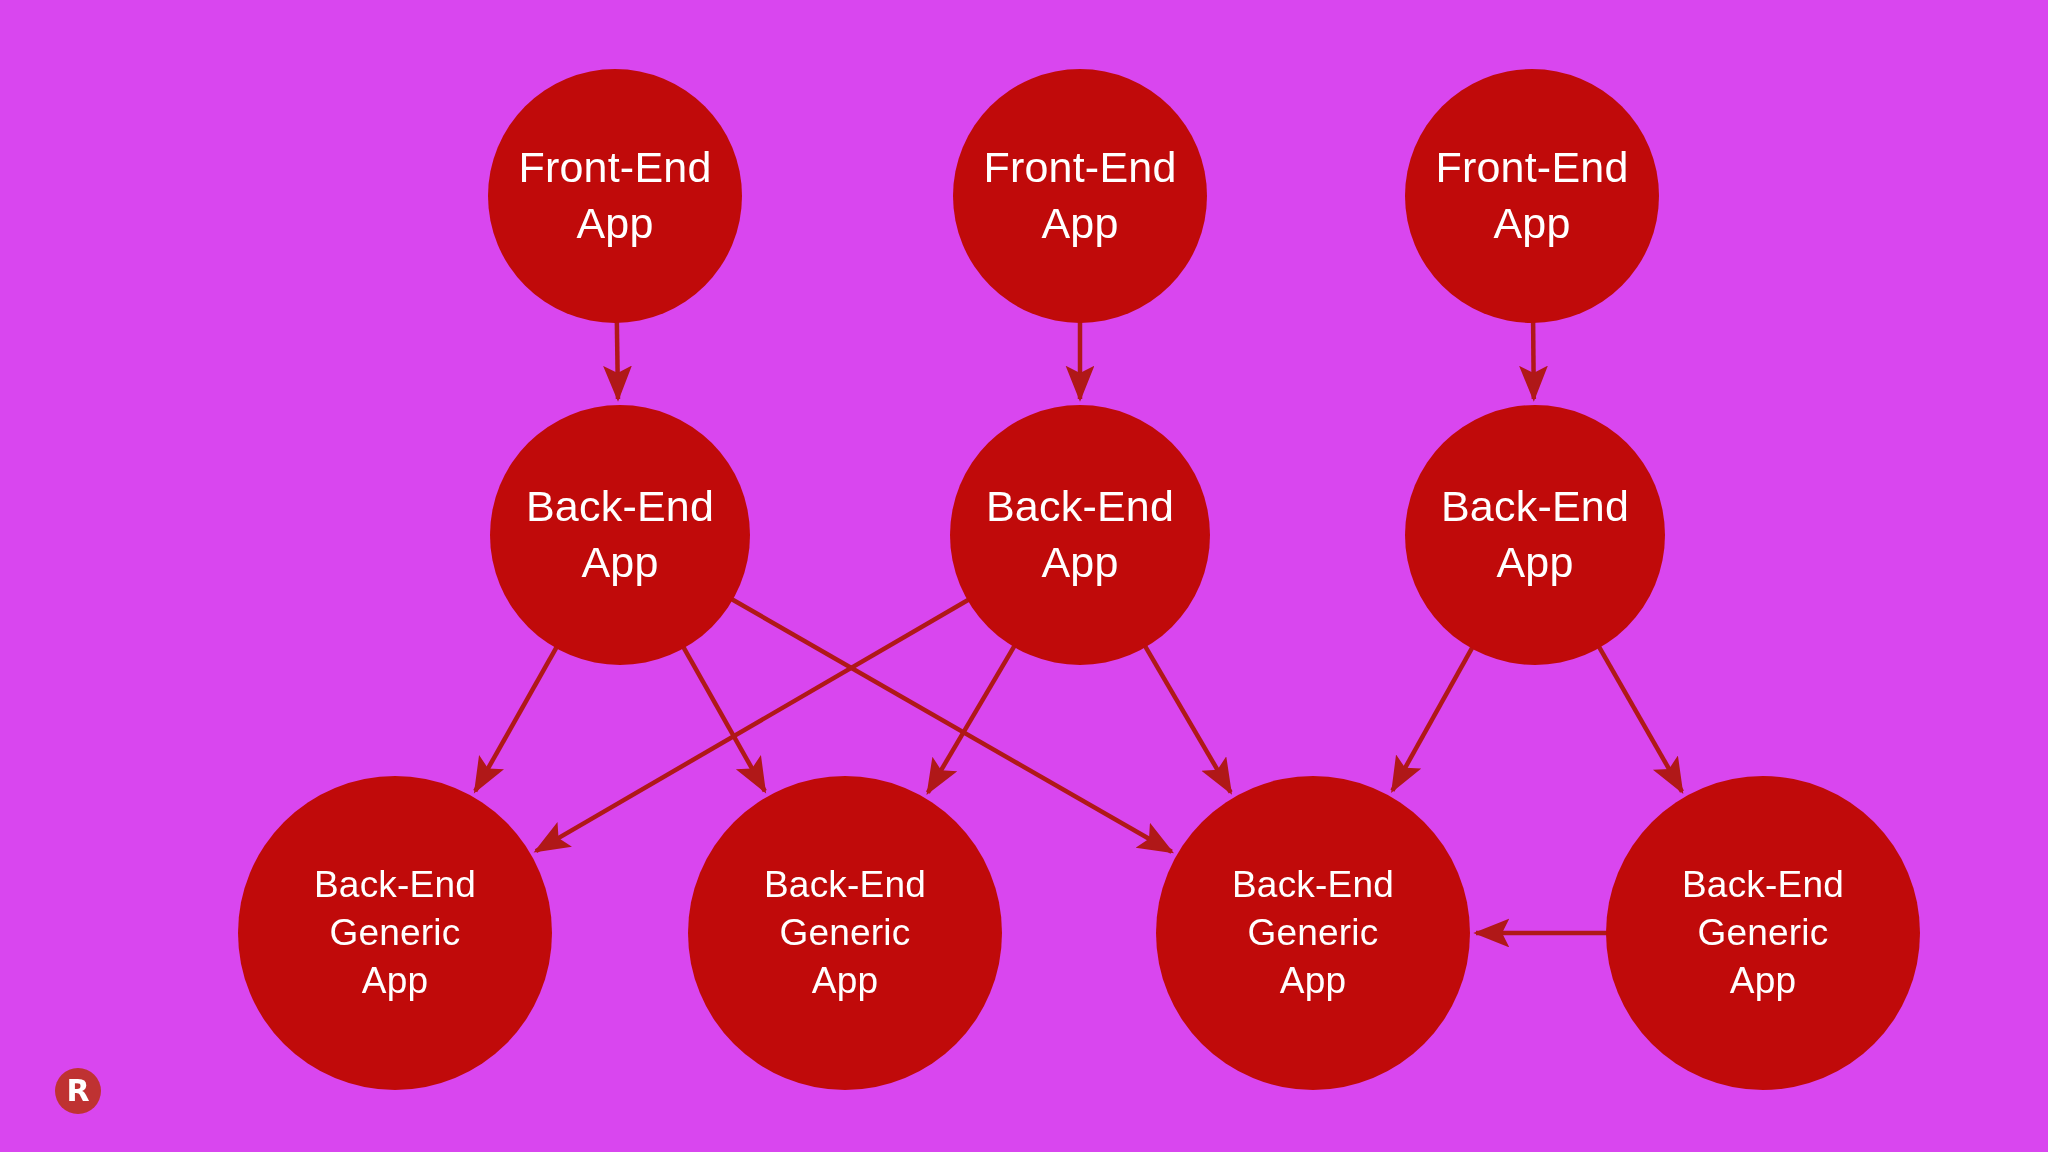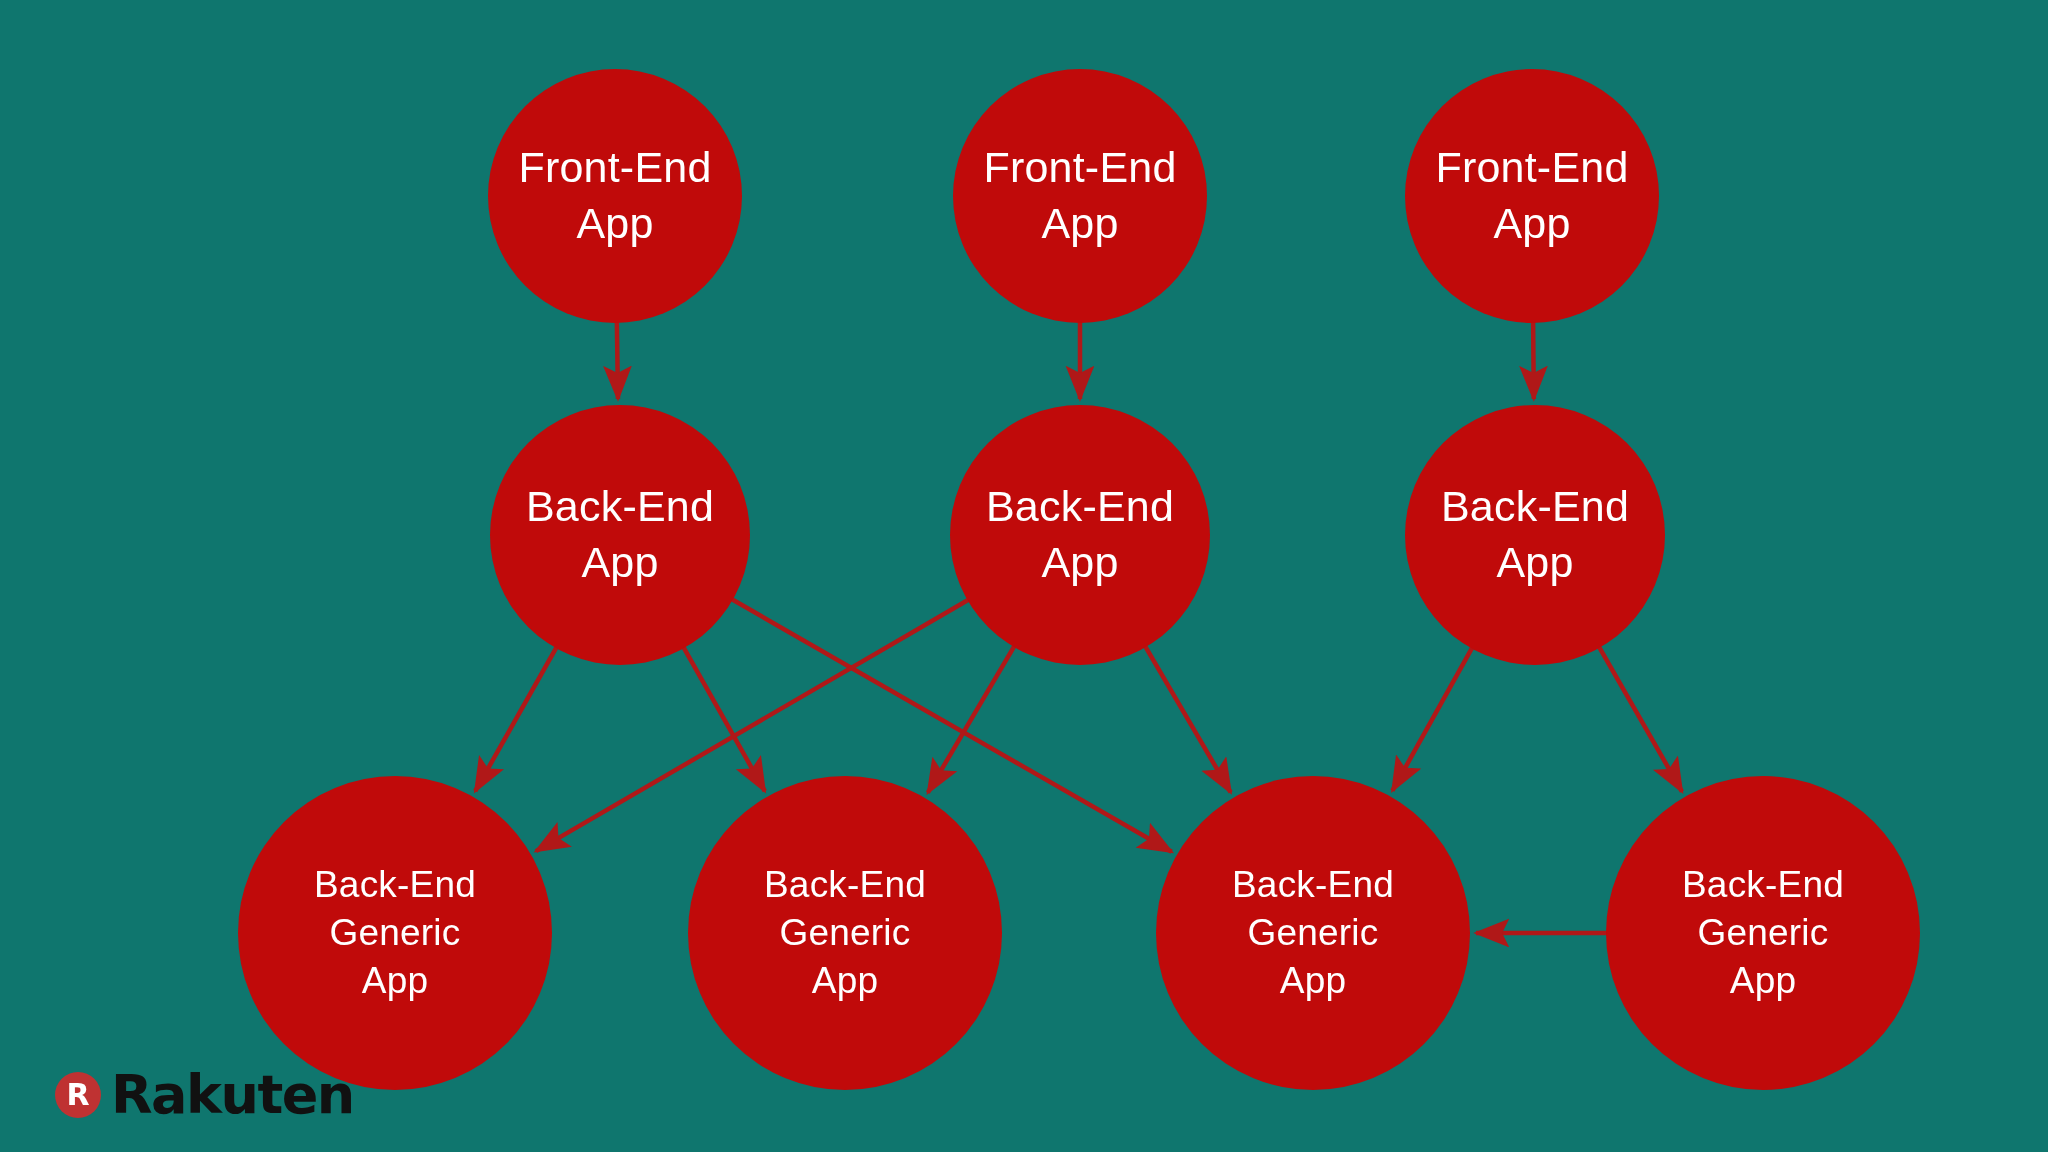--- a/index.html
+++ b/index.html
@@ -8,21 +8,21 @@
     padding: 0;
     background: #ffffff;
   }
   body {
     font-family: "Liberation Sans", sans-serif;
   }
   #stage {
     position: relative;
     width: 2048px;
     height: 1152px;
-    background: #0f766e;
+    background: #d946ef;
     overflow: hidden;
   }
   #diagram-svg {
     position: absolute;
     left: 0;
     top: 0;
     width: 2048px;
     height: 1152px;
   }
   .node-label {
@@ -132,16 +132,15 @@
       <div class="node-label label-tier-base" style="left: 1156px; top: 776px; width: 314px; height: 314px; display: flex; align-items: center; justify-content: center;">Back-End
 Generic
 App</div>
       <div class="node-label label-tier-base" style="left: 1606px; top: 776px; width: 314px; height: 314px; display: flex; align-items: center; justify-content: center;">Back-End
 Generic
 App</div>
     </div>
 
   <div id="rakuten-logo">
     <div id="rakuten-mark">R</div>
-    <div id="rakuten-wordmark">Rakuten</div>
   </div>
 
 </div>
 
 </body></html>

